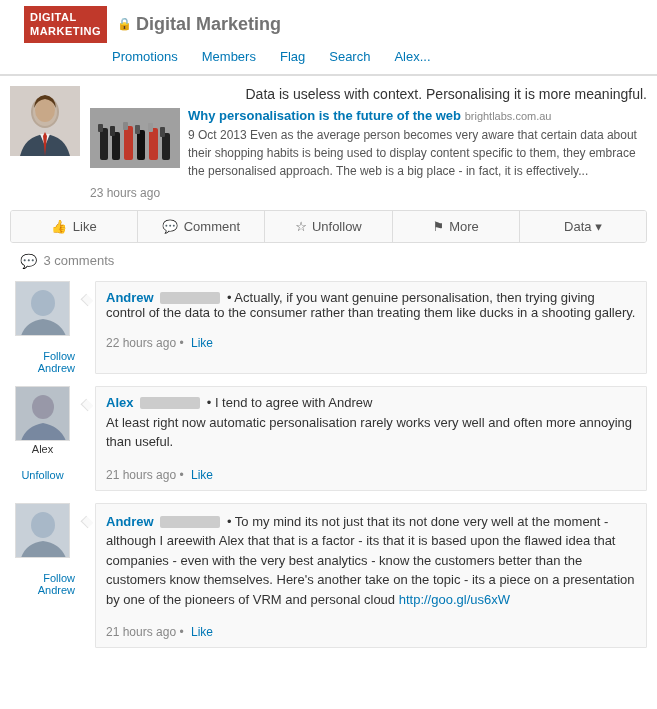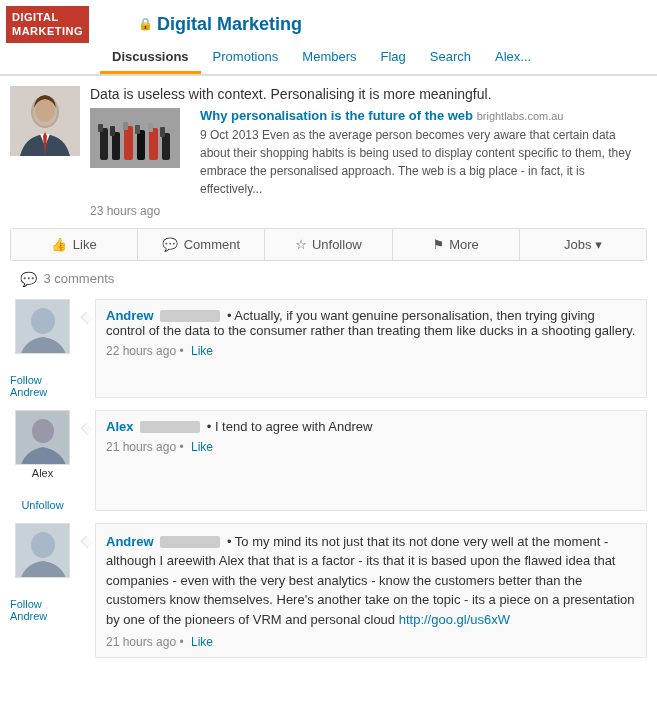--- a/index.html
+++ b/index.html
@@ -1,88 +1,87 @@
 <!DOCTYPE html>
 <html><head>
   <meta charset="utf-8">
   <style>
     * { box-sizing: border-box; margin: 0; padding: 0; }
     body { font-family: Arial, Helvetica, sans-serif; font-size: 13px; color: #333; background: #fff; width: 657px; }
     .logo-box { background: #c0392b; color: #fff; font-weight: bold; font-size: 11px; padding: 4px 6px; margin-right: 10px; line-height: 1.3; text-transform: uppercase; letter-spacing: 0.5px; }
     .logo-box span { display: block; }
     .header-title { display: flex; align-items: center; }
     .lock-icon { color: #888; margin-right: 4px; font-size: 12px; }
-    .page-title-text { font-size: 18px; font-weight: bold; color: #0369a1; }
+    .page-title-text { font-size: 18px; font-weight: bold; color: #737373; }
     .nav-tabs { display: flex; align-items: flex-end; margin-left: 20px; }
     .nav-tab { padding: 6px 12px 7px; font-size: 13px; color: #0077b5; cursor: pointer; border-bottom: 3px solid transparent; text-decoration: none; }
     .nav-tab.active { color: #333; border-bottom: 3px solid #f90; font-weight: bold; background: #fff; }
 
     
     .main-content { padding: 10px; }
 
     
     .post-section { display: flex; gap: 10px; margin-bottom: 10px; }
     .post-avatar { width: 70px; height: 70px; background: #ccc; overflow: hidden; flex-shrink: 0; }
     .post-body { flex: 1; }
-    .post-title { font-size: 14px; font-weight: normal; color: #333; margin-bottom: 6px; }
-    .post-article { display: flex; gap: 20px; margin-bottom: 0; }
+    .post-title { font-size: 14px; font-weight: normal; color: #333; margin-bottom: 6px; text-align: right; }
+    .post-article { display: flex; gap: 8px; margin-bottom: 0; }
     .article-content { flex: 1; }
     .article-link { color: #0077b5; font-size: 13px; font-weight: bold; text-decoration: none; }
     .article-text { font-size: 12px; color: #555; line-height: 1.5; margin-top: 3px; }
     .post-time { font-size: 12px; color: #888; margin-top: 6px; }
 
     
     .action-bar { display: flex; border: 1px solid #ddd; border-radius: 3px; margin-bottom: 10px; overflow: hidden; }
     .action-btn { flex: 1; padding: 8px 0; text-align: center; font-size: 13px; color: #555; cursor: pointer; border-right: 1px solid #ddd; background: #f9f9f9; display: flex; align-items: center; justify-content: center; gap: 5px; user-select: none; }
     .action-btn:last-child { border-right: none; }
 
     
     .comments-section { margin-left: 0; }
     .comments-header { display: flex; align-items: center; gap: 6px; color: #888; font-size: 13px; margin-bottom: 12px; padding-left: 10px; }
     .comments-icon { font-size: 14px; }
 
     
     .comment { display: flex; gap: 8px; margin-bottom: 12px; }
     .comment-left { display: flex; flex-direction: column; align-items: center; width: 65px; flex-shrink: 0; }
     .comment-avatar { width: 55px; height: 55px; background: #ccc; border: 1px solid #ddd; display: flex; align-items: center; justify-content: center; overflow: hidden; }
-    .comment-follow { font-size: 11px; color: #0077b5; margin-top: 20px; text-align: left; cursor: pointer; }
+    .comment-follow { font-size: 11px; color: #0077b5; margin-top: 14px; text-align: right; cursor: pointer; }
     .comment-body { flex: 1; background: #f9f9f9; border: 1px solid #e5e5e5; border-radius: 1px; padding: 8px 10px; }
     .comment-author-name-link { color: #0077b5; font-weight: bold; cursor: pointer; }
     .name-blur { display: inline-block; width: 60px; height: 12px; background: #ccc; border-radius: 2px; vertical-align: middle; margin: 0 3px; }
-    .comment-meta { font-size: 12px; color: #888; margin-top: 6px; }
+    .comment-meta { font-size: 12px; color: #888; margin-top: 16px; }
     .comment-meta .like-link { color: #0077b5; cursor: pointer; margin-left: 4px; }
 
     .article-link-text { color: #0077b5; cursor: pointer; text-align: center; }
 
     
     .thumb-image { width: 90px; height: 60px; position: relative; background: #888; display: flex; align-items: center; justify-content: center; overflow: hidden; }
 
     
     .source-text { color: #888; font-size: 11px; }
 
-    .header-top { display: flex; align-items: center; padding: 6px 6px 0; gap: 39px; }
+    .header-top { display: flex; align-items: center; padding: 6px 24px 0; }
     .header-nav { padding: 0 10px 0 80px; border-bottom: 2px solid #ddd; }
   </style>
 </head>
 <body>
 
 <div class="header-top">
   <div class="logo-box">
     <span>DIGITAL</span>
     <span>MARKETING</span>
   </div>
   <div class="header-title">
     <span class="lock-icon">🔒</span>
     <span class="page-title-text">Digital Marketing</span>
   </div>
 </div>
 
 <div class="header-nav">
   <div class="nav-tabs">
-    <a class="nav-tab active">Discussions</a>
     <a class="nav-tab">Promotions</a>
     <a class="nav-tab">Members</a>
     <a class="nav-tab">Flag</a>
     <a class="nav-tab">Search</a>
     <a class="nav-tab">Alex...</a>
   </div>
 </div>
 
 <div class="main-content">
 
@@ -154,21 +153,21 @@
     </div>
     <div class="action-btn">
       <span>☆</span>
       <span>Unfollow</span>
     </div>
     <div class="action-btn">
       <span>⚑</span>
       <span>More</span>
     </div>
     <div class="action-btn">
-      <span>Jobs ▾</span>
+      <span>Data ▾</span>
     </div>
   </div>
 
   <div class="comments-section">
     <div class="comments-header">
       <span class="comments-icon">💬</span>
       <span>3 comments</span>
     </div>
 
     <div class="comment">
@@ -209,20 +208,21 @@
         <div style="font-size:11px;color:#333;margin-top:2px;text-align:center;">Alex</div>
         <div class="comment-follow" style="color:#0077b5;">Unfollow</div>
       </div>
       <div style="width:8px;height:10px;border-top:1px solid #e0e0e0;border-left:1px solid #e0e0e0;background:#f9f9f9;transform:rotate(-45deg);margin-top:14px;flex-shrink:0;margin-right:-4px;z-index:1;"></div>
       <div class="comment-body">
         <div>
           <span class="comment-author-name-link">Alex</span>
           <span class="name-blur"></span>
           <span style="font-size:13px;color:#333;"> • I tend to agree with Andrew</span>
         </div>
+        <div style="font-size:13px;color:#333;margin-top:3px;line-height:1.5;">At least right now automatic personalisation rarely works very well and often more annoying than useful.</div>
         <div class="comment-meta">
           <span>21 hours ago</span>
           <span> • </span>
           <span class="like-link">Like</span>
         </div>
       </div>
     </div>
 
     <div class="comment">
       <div class="comment-left">

